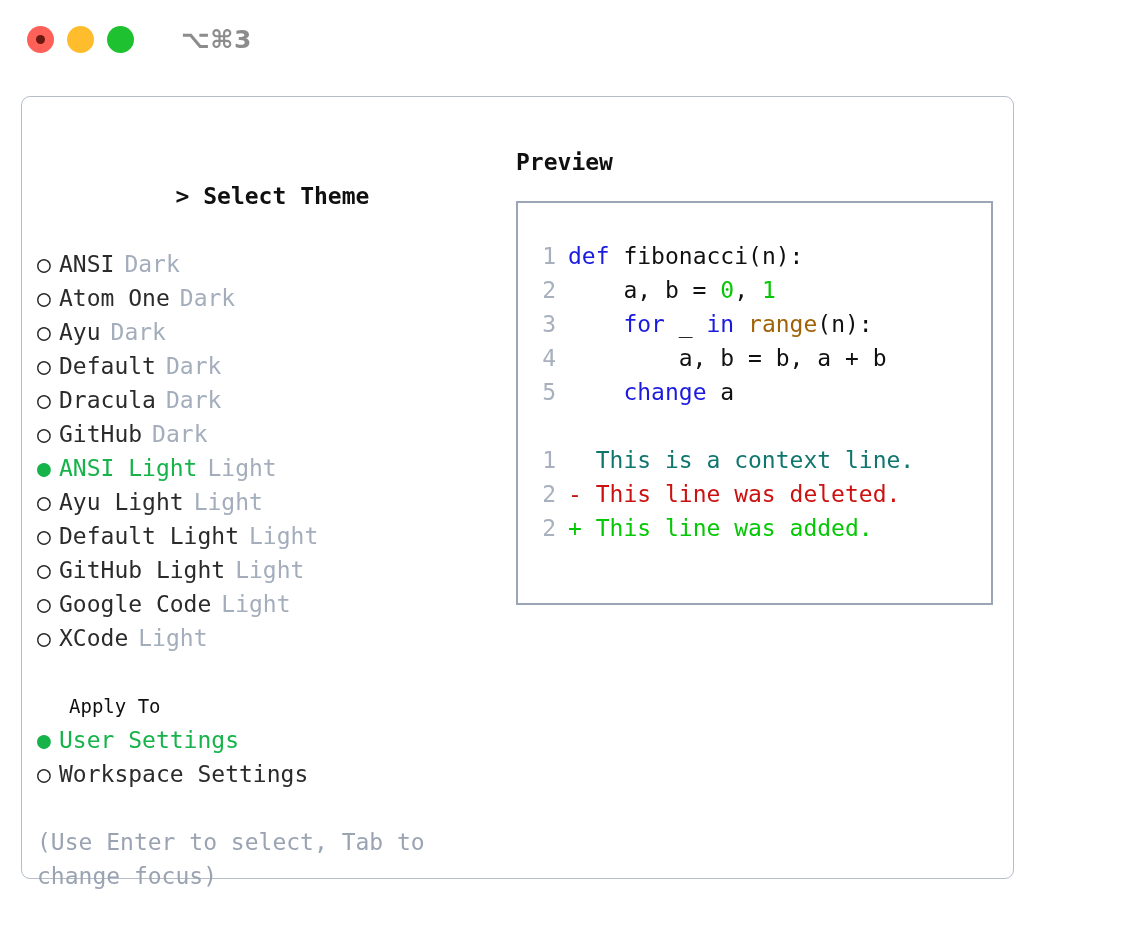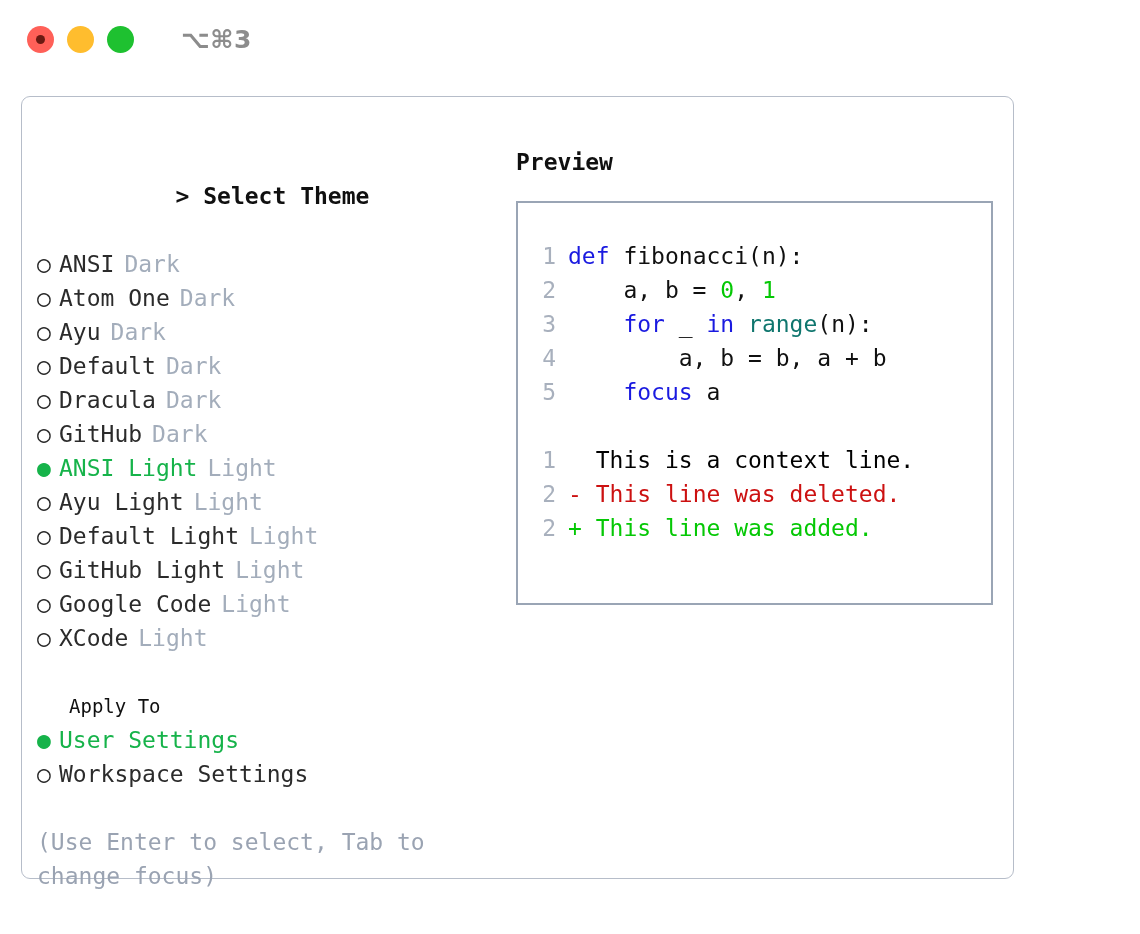--- a/index.html
+++ b/index.html
@@ -175,24 +175,24 @@
     width: 24px;
     text-align: right;
     color: #a8b0bd;
     margin-right: 12px;
   }
   .blank-line { height: 34px; }
 
   .tok-kw  { color: #1a1ae0; }
   .tok-fn  { color: #101010; }
   .tok-num { color: #05c805; }
-  .tok-builtin { color: #0f766e; }
+  .tok-builtin { color: #a16207; }
   .tok-plain { color: #101010; }
 
-  .diff-ctx { color: #000000; margin-top: 16px; }
+  .diff-ctx { color: #0f766e; margin-top: 16px; }
   .diff-del { color: #cc1111; }
   .diff-add { color: #05c805; }
 </style>
 </head>
 <body>
 
 <div id="app">
 
   <div class="titlebar">
     <div class="dot dot-close"></div>
@@ -239,21 +239,21 @@
 
       <div class="right-col">
         <div class="preview-title">Preview</div>
 
         <div class="preview-box">
           <div id="code-block">
               <div class="code-line"><span class="lnum">1</span><span class="tok-kw">def</span><span class="tok-plain"> </span><span class="tok-fn">fibonacci</span><span class="tok-plain">(n):</span></div>
               <div class="code-line"><span class="lnum">2</span><span class="tok-plain">    a, b = </span><span class="tok-num">0</span><span class="tok-plain">, </span><span class="tok-num">1</span></div>
               <div class="code-line"><span class="lnum">3</span><span class="tok-plain">    </span><span class="tok-kw">for</span><span class="tok-plain"> _ </span><span class="tok-kw">in</span><span class="tok-plain"> </span><span class="tok-builtin">range</span><span class="tok-plain">(n):</span></div>
               <div class="code-line"><span class="lnum">4</span><span class="tok-plain">        a, b = b, a + b</span></div>
-              <div class="code-line"><span class="lnum">5</span><span class="tok-plain">    </span><span class="tok-kw">focus</span><span class="tok-plain"> a</span></div>
+              <div class="code-line"><span class="lnum">5</span><span class="tok-plain">    </span><span class="tok-kw">change</span><span class="tok-plain"> a</span></div>
             </div>
           <div class="blank-line"></div>
           <div id="diff-block">
               <div class="code-line"><span class="lnum">1</span><span class="diff-ctx"> </span><span class="diff-ctx"> This is a context line.</span></div>
               <div class="code-line"><span class="lnum">2</span><span class="diff-del">-</span><span class="diff-del"> This line was deleted.</span></div>
               <div class="code-line"><span class="lnum">2</span><span class="diff-add">+</span><span class="diff-add"> This line was added.</span></div>
             </div>
         </div>
       </div>
 

